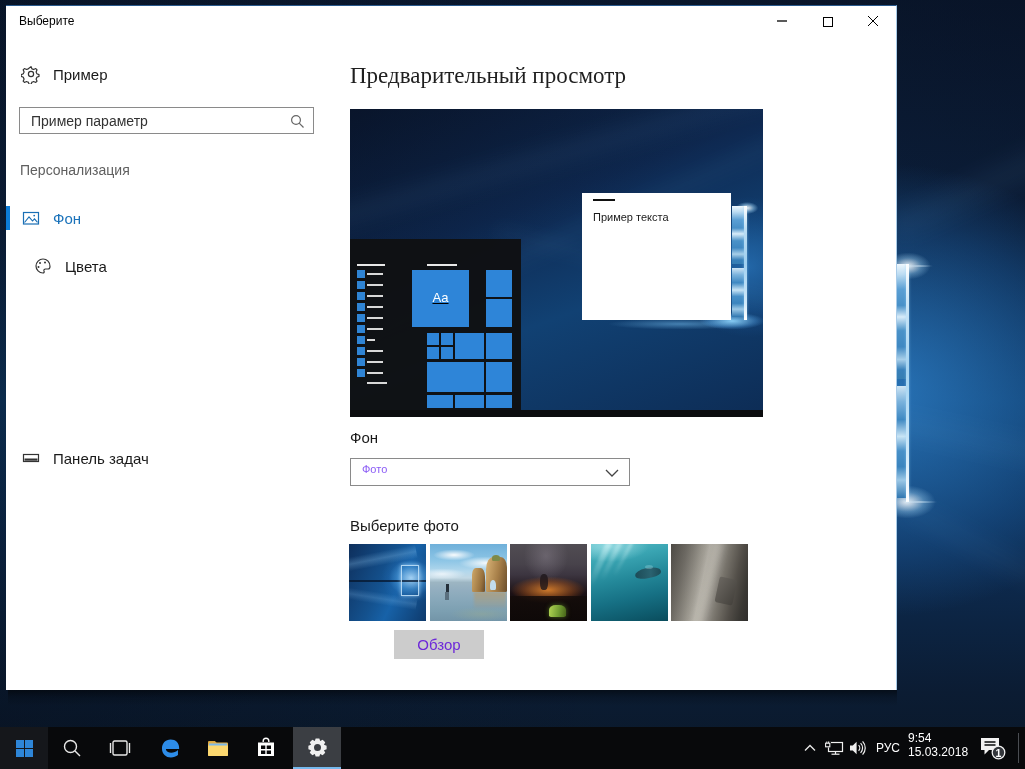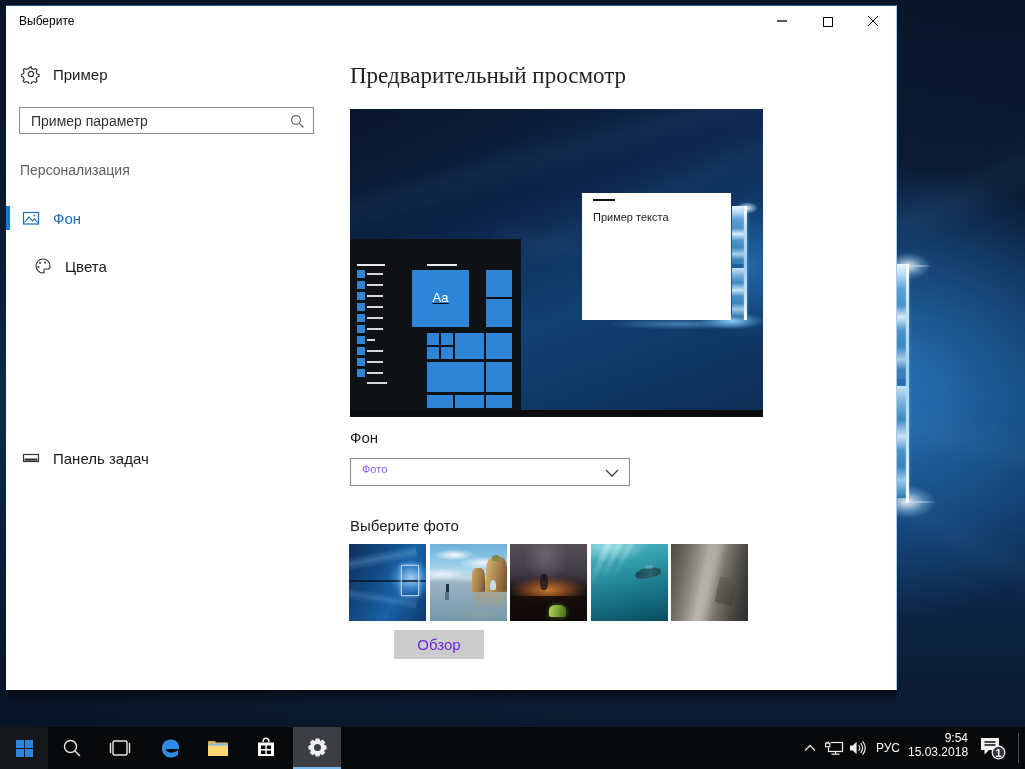--- a/index.html
+++ b/index.html
@@ -86,21 +86,21 @@
 #lbl-vyb { position:absolute; left:344px; top:511px; font-size:15px; color:#1a1a1a; }
 .thumb { position:absolute; top:538px; width:77px; height:77px; overflow:hidden; }
 #btn-obzor { position:absolute; left:344px; top:624px; width:90px; height:29px; background:#cccccc;
   font-size:15px; color:#6d28d9; text-align:center; line-height:29px;margin-left:44px; }
 
 
 #taskbar { position:absolute; left:0; top:727px; width:1025px; height:42px; background:#08090b; }
 .tbtn { position:absolute; top:0; width:48px; height:42px; display:flex; align-items:center; justify-content:center; }
 #tb-set { left:293px; background:#3b3e43; border-bottom:2px solid #76b9ed; }
 .tray { position:absolute; top:0; height:42px; display:flex; align-items:center; justify-content:center; color:#fff; }
-#clock { position:absolute; left:908px; top:0px; width:60px; height:32px; color:#fff; text-align:right; }
+#clock { position:absolute; left:908px; top:0px; width:60px; height:32px; color:#fff; text-align:left; }
 #clock .t { font-size:12px; margin-top:4px; }
 #clock .d { font-size:12px; }
 </style>
 </head>
 <body>
 <div id="desktop"></div>
 <div class="dbeam" style="left:885px; top:165px; width:190px; height:46px; transform:rotate(-25deg); filter:blur(9px); opacity:0.55;"></div>
 <div class="dbeam" style="left:890px; top:420px; width:180px; height:42px; transform:rotate(12deg); filter:blur(9px); opacity:0.5;"></div>
 <div class="dbeam" style="left:895px; top:528px; width:160px; height:34px; transform:rotate(28deg); filter:blur(9px); opacity:0.45;"></div>
 <div id="lg-pane1"></div>

